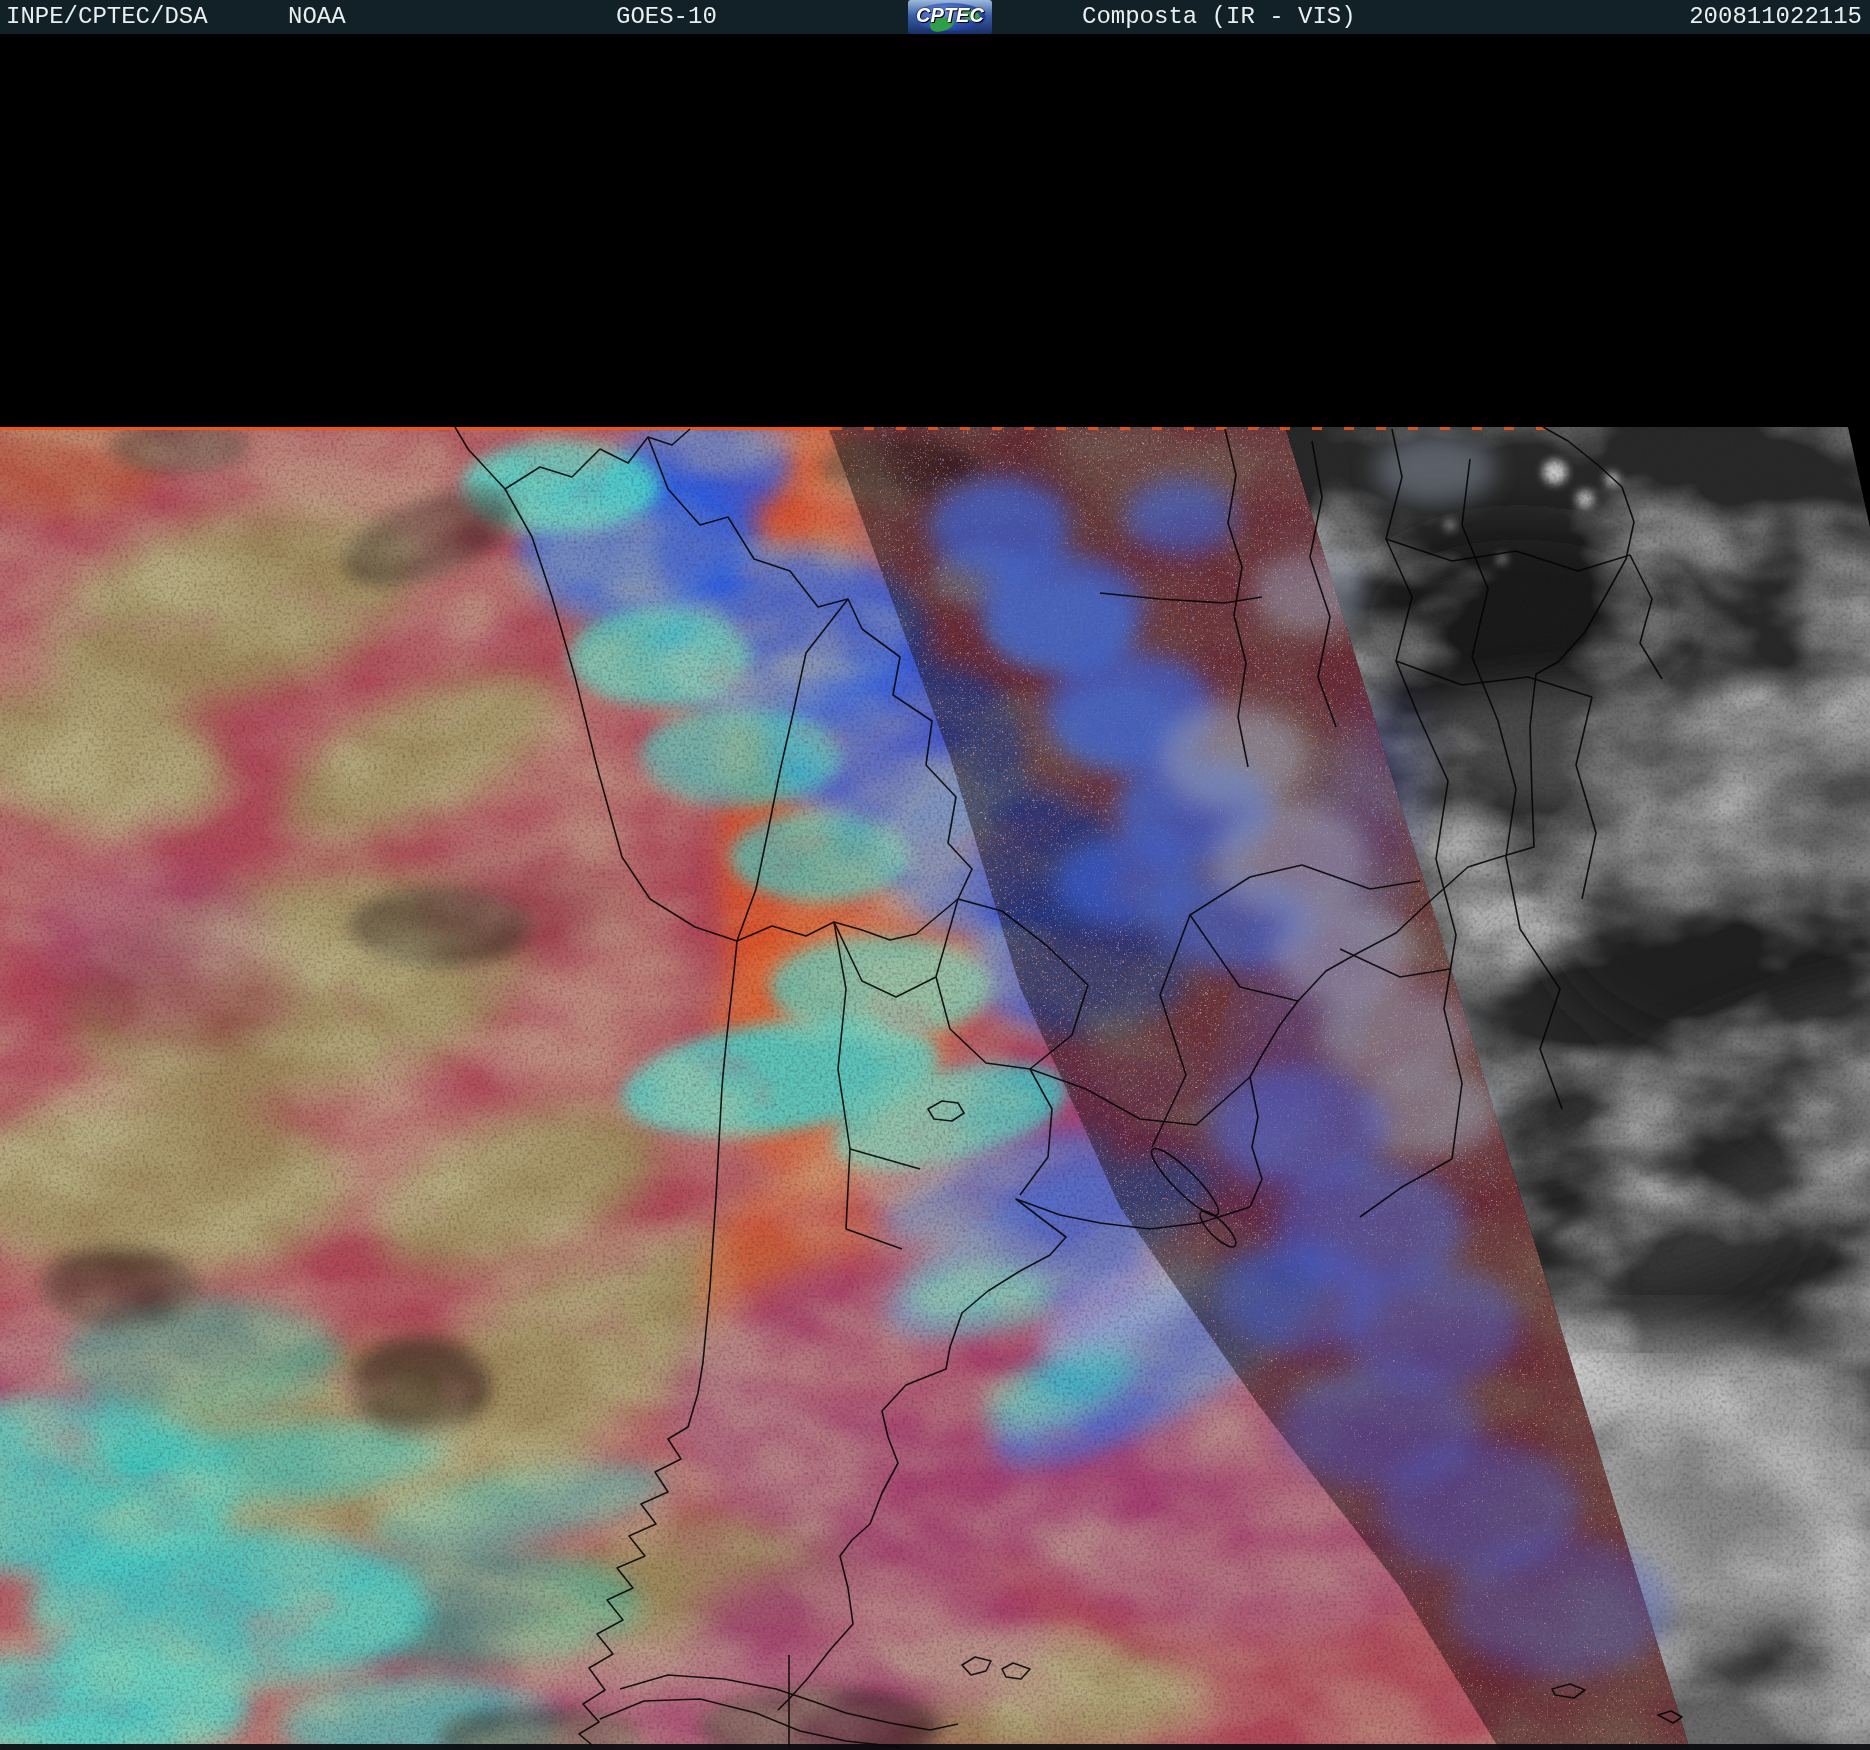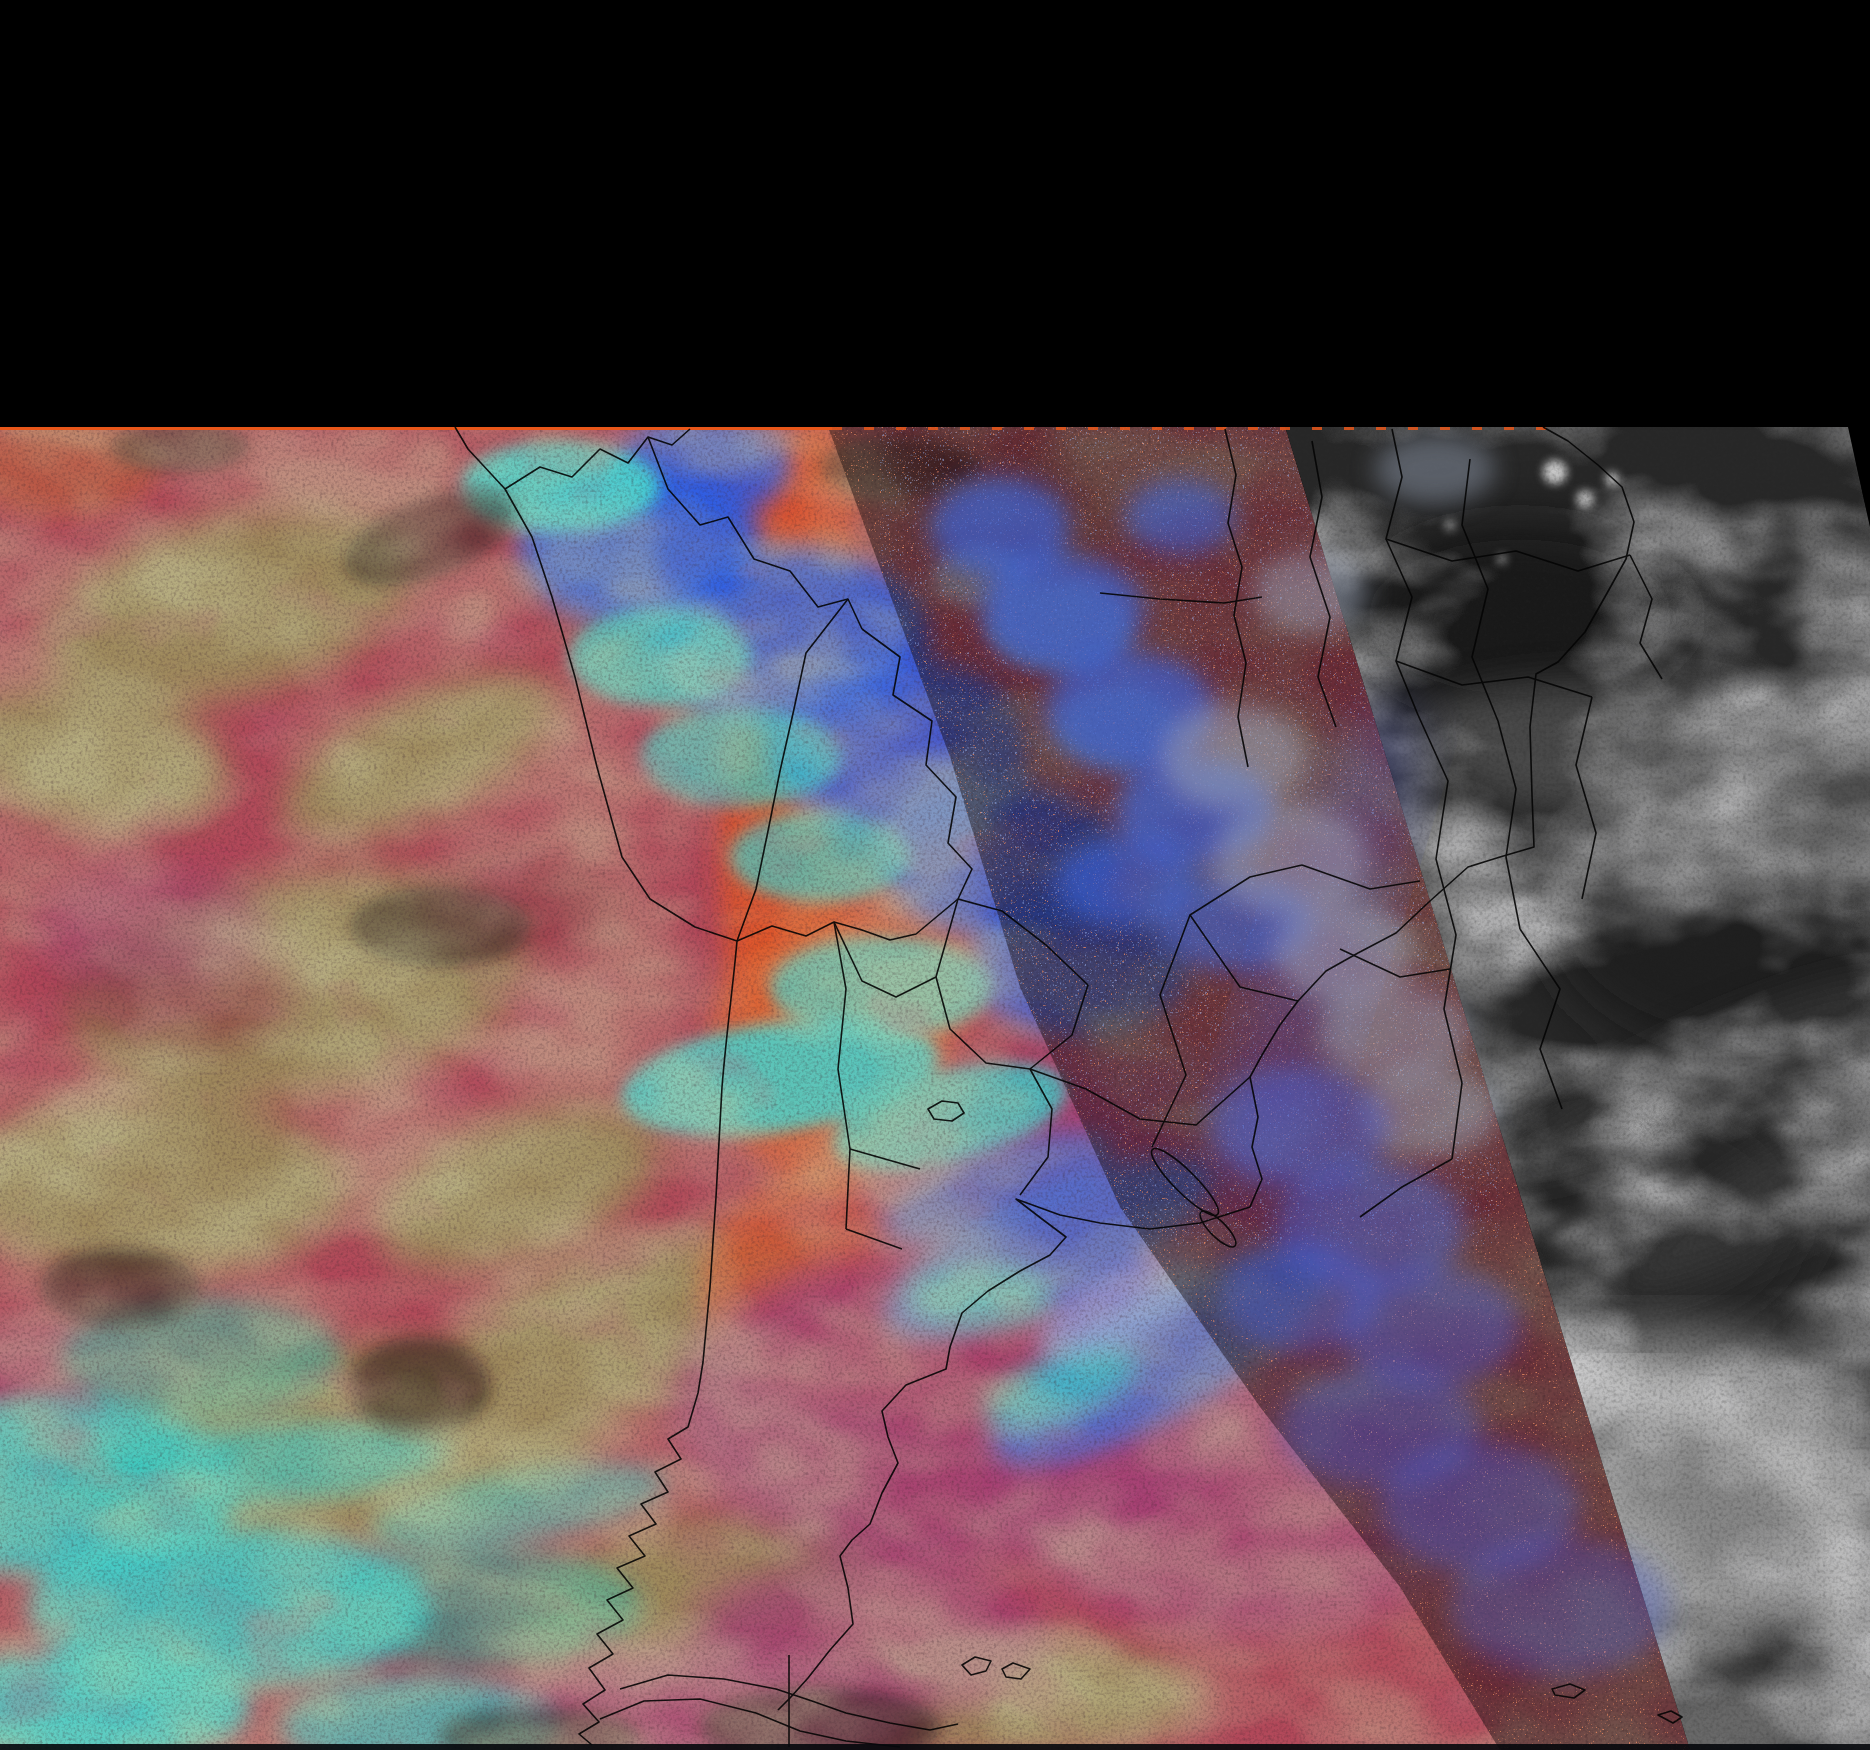--- a/index.html
+++ b/index.html
@@ -22,20 +22,34 @@
         font-size:20px;color:#fff;text-shadow:0 0 2px #000,1px 1px 0 #000;letter-spacing:0;}
   
   #swath{position:absolute;left:0;top:427px;width:1870px;height:1323px;}
   svg{display:block;}
 </style>
 </head>
 <body>
 
 <div id="app">
 
+  <header id="hdr">
+    <span class="h-item" style="left:6px">INPE/CPTEC/DSA</span>
+    <span class="h-item" style="left:288px">NOAA</span>
+    <span class="h-item" style="left:616px">GOES-10</span>
+    <div class="logo">
+      <div class="logo-globe">
+        <div class="land land1"></div>
+        <div class="land land2"></div>
+      </div>
+      <span class="logo-text">CPTEC</span>
+    </div>
+    <span class="h-item" style="left:1082px">Composta (IR - VIS)</span>
+    <span class="h-item h-right">200811022115</span>
+  </header>
 
   <div id="swath">
   <svg width="1870" height="1323" viewBox="0 0 1870 1323" xmlns="http://www.w3.org/2000/svg">
     <defs>
       <clipPath id="clipColor">
             <path d="M0,0 H1285 L1690,1323 H0 Z"></path>
           </clipPath>
       <clipPath id="clipGray">
             <path d="M1285,0 H1848 L1870,100 V1323 H1690 Z"></path>
           </clipPath>

